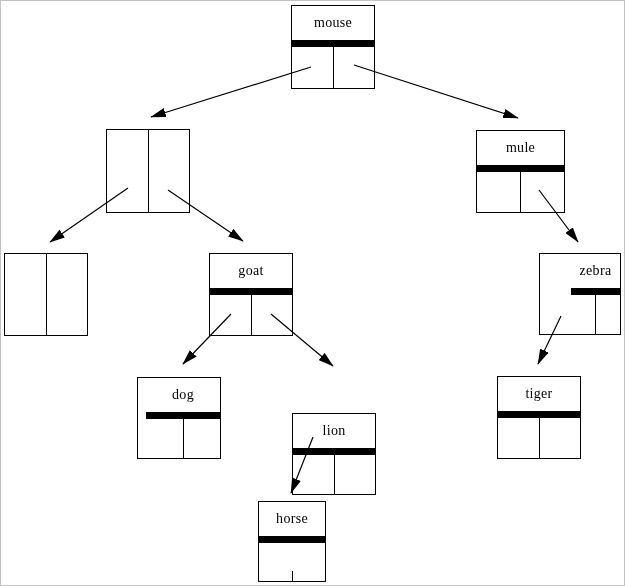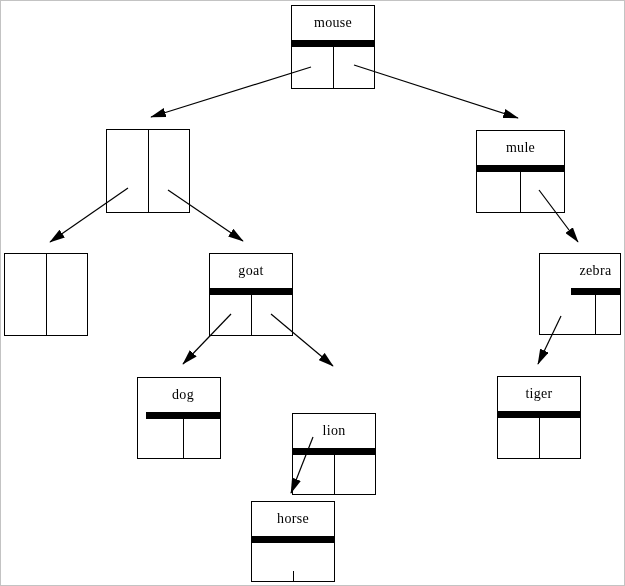--- a/index.html
+++ b/index.html
@@ -133,21 +133,21 @@
           <div class="cell right"></div>
         </div>
       </div>
       <div class="node" style="left: 496px; top: 375px; width: 84px; height: 83px;">
         <div class="lbl">tiger</div>
         <div class="ptr">
           <div class="cell left"></div>
           <div class="cell right"></div>
         </div>
       </div>
-      <div class="node" style="left: 250px; top: 500px; width: 84px; height: 81px; gap: 28px;">
+      <div class="node" style="left: 257px; top: 500px; width: 68px; height: 81px; gap: 28px;">
         <div class="lbl">horse</div>
         <div class="ptr">
           <div class="cell left"></div>
           <div class="cell right"></div>
         </div>
       </div>
     </div>
 </div>
 
 </body></html>

